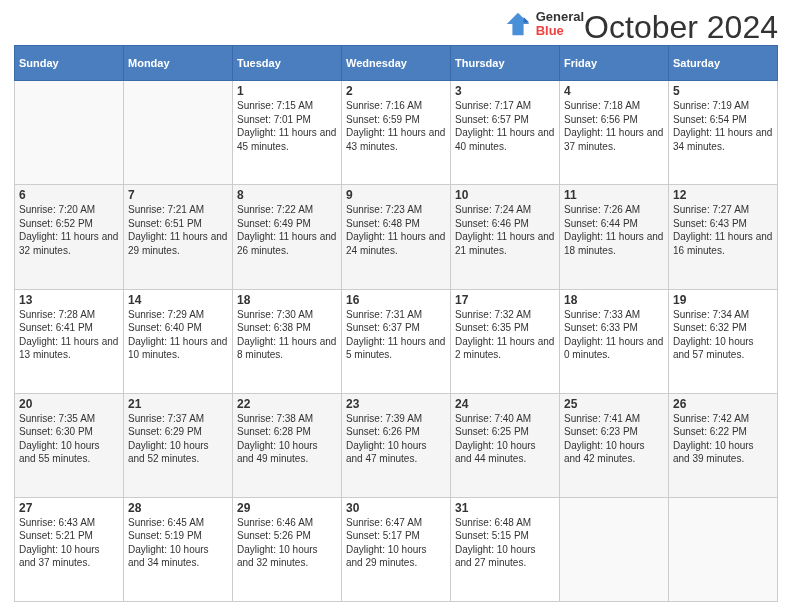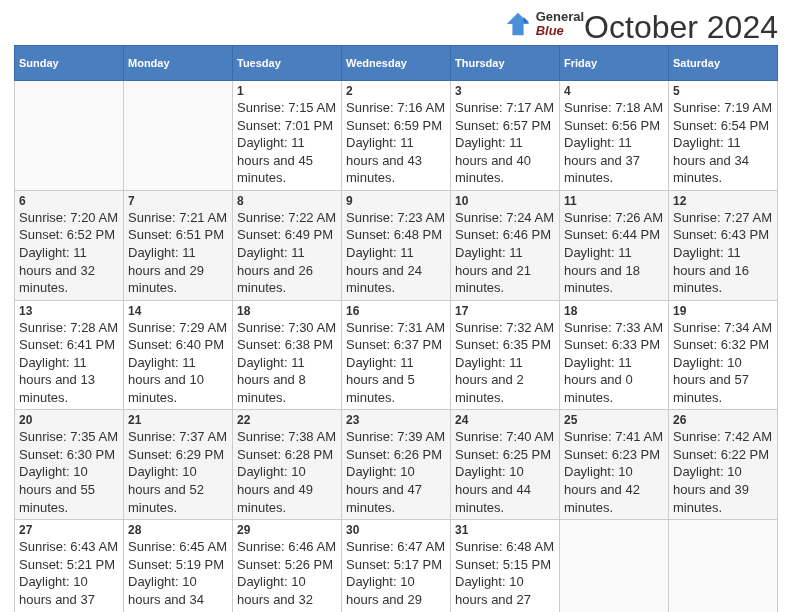--- a/index.html
+++ b/index.html
@@ -33,22 +33,21 @@
       line-height: 1.1;
     }
     .logo-general {
       font-size: 13px;
       font-weight: bold;
       color: #333;
     }
     .logo-blue {
       font-size: 13px;
       font-weight: bold;
-      color: #7f1d1d;
-      font-style: italic;
+      color: #ef4444;
     }
     .logo-icon {
       width: 28px;
       height: 28px;
       margin-right: 2px;
     }
     .title-section {
       text-align: right;
     }
     .month-title {
@@ -89,21 +88,21 @@
       width: calc(100% / 7);
     }
     .day-number {
       font-size: 12px;
       font-weight: bold;
       color: #333;
       display: block;
       margin-bottom: 1px;
     }
     .day-info {
-      font-size: 13px;
+      font-size: 10px;
       color: #333;
       line-height: 1.35;
     }
     .empty-cell {
       background: #f9f9f9;
     }
     .row-shade {
       background: #f5f5f5;
     }
   </style>

